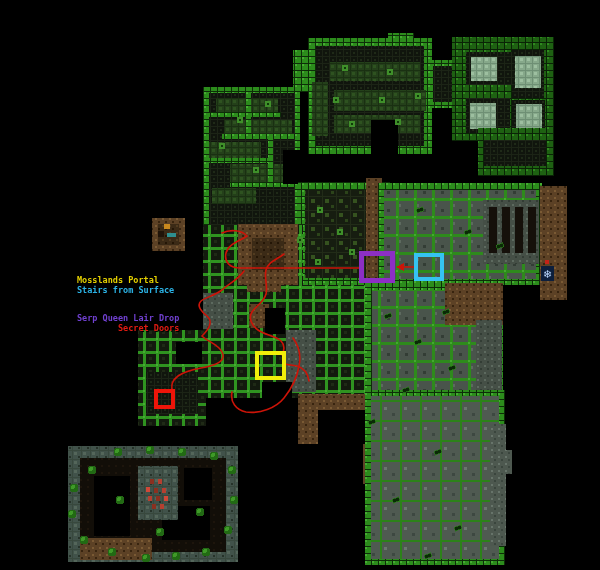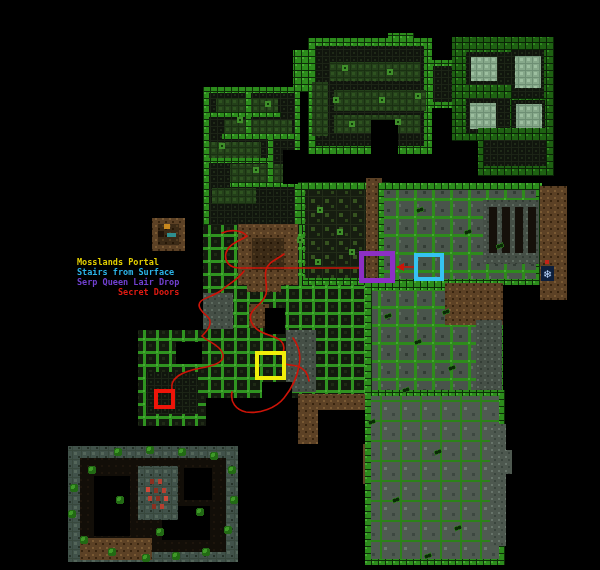--- a/index.html
+++ b/index.html
@@ -1,18 +1,18 @@
 <!DOCTYPE html>
 <html><head>
 <meta charset="utf-8">
 <style>
   html,body{margin:0;padding:0;background:#000;width:600px;height:570px;overflow:hidden;}
   .stage{position:relative;width:600px;height:570px;background:#000;font-family:"DejaVu Sans Mono",monospace;}
   svg{position:absolute;left:0;top:0;}
-  .legend{position:absolute;left:77px;top:257px;z-index:5;}
+  .legend{position:absolute;left:77px;top:275px;z-index:5;}
   .legend-item{font-size:8.5px;font-weight:bold;line-height:10px;letter-spacing:0px;white-space:nowrap;
     text-shadow:1px 1px 0 #000;}
 </style>
 </head>
 <body>
 
 <div class="stage">
   <svg id="map" width="600" height="570" viewBox="0 0 600 570" shape-rendering="crispEdges">
     <defs>
       <pattern id="p-wall" width="7" height="7" patternUnits="userSpaceOnUse">
@@ -299,16 +299,16 @@
     <g id="g-icons">
         <rect x="541" y="266" width="13" height="15" fill="#0d1f3c"></rect>
         <text x="547.5" y="278" text-anchor="middle" font-size="11px" fill="#bcd8ff" font-family="DejaVu Sans, sans-serif">❄</text>
         <circle cx="547" cy="262" r="2.5" fill="#c42218"></circle>
       </g>
   </svg>
 
   <div class="legend">
     <div class="legend-item" style="color: rgb(227, 207, 0);">Mosslands Portal</div>
     <div class="legend-item" style="color: rgb(43, 179, 230);">Stairs from Surface</div>
-    <div class="legend-item" style="color: rgb(112, 64, 208);">Serp Queen Lair Drop</div>
+    <div class="legend-item" style="color: rgb(112, 64, 208); margin-top: 18px;">Serp Queen Lair Drop</div>
     <div class="legend-item" style="color: rgb(224, 27, 18); text-align: right;">Secret Doors</div>
   </div>
 </div>
 
 </body></html>

